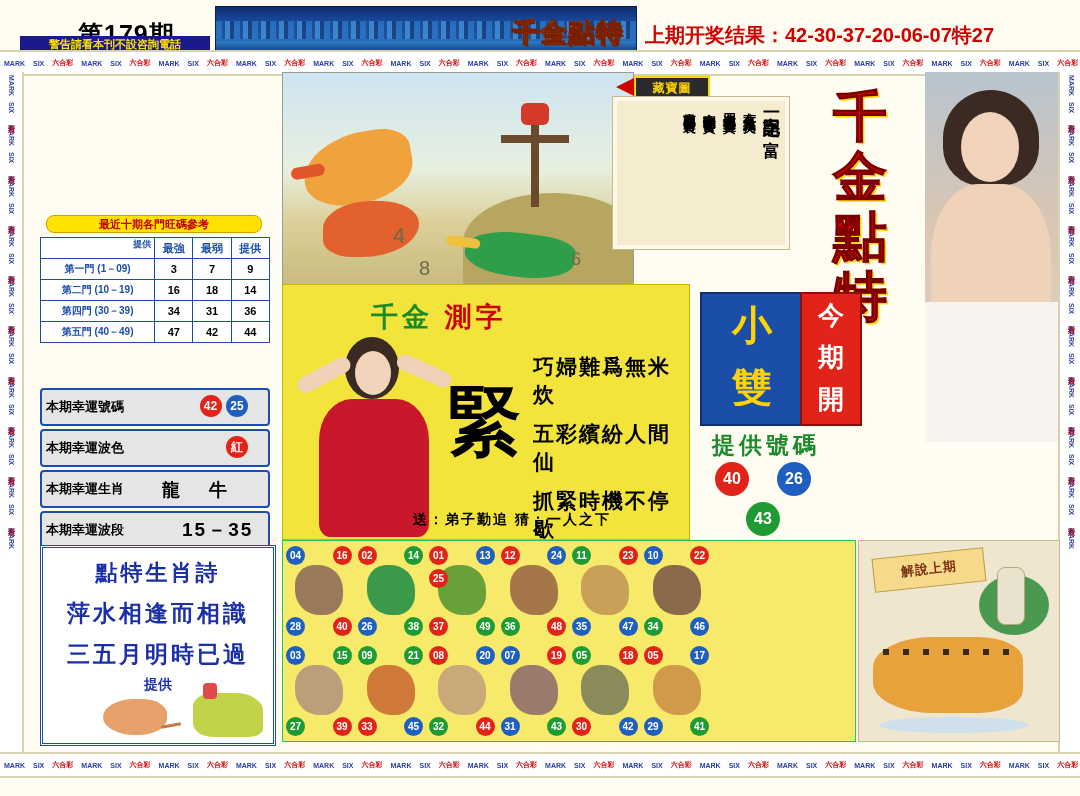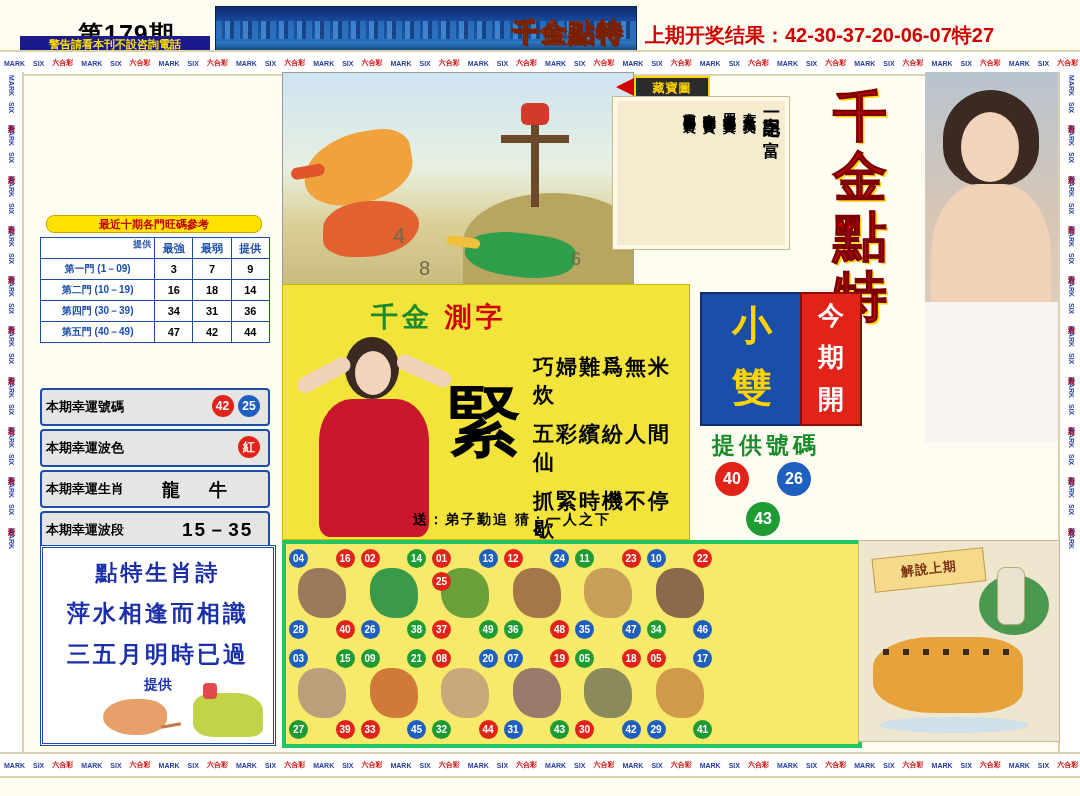--- a/index.html
+++ b/index.html
@@ -53,21 +53,21 @@
   .corner span.a{position:absolute;right:3px;top:0px;font-size:9px;color:#1b4ea8;}
 
   
   .lucky{position:absolute;left:40px;top:388px;width:230px;}
   .lucky-row{position:relative;height:34px;border:2px solid #1b4ea8;border-radius:4px;margin-bottom:3px;background:#e5e5e5;}
   .lucky-label{position:absolute;left:4px;top:8px;font-size:13px;font-weight:bold;color:#000;}
   .ball{display:inline-block;width:22px;height:22px;border-radius:50%;color:#fff;font-size:12px;font-weight:bold;
     text-align:center;line-height:22px;}
   .ball.red{background:#e2231a;}
   .ball.blue{background:#1f5fc0;}
-  .lucky-vals{position:absolute;right:8px;top:5px;padding-left:22px;}
+  .lucky-vals{position:absolute;right:20px;top:5px;padding-left:22px;}
   .zodiac-vals{position:absolute;left:120px;top:6px;font-size:18px;font-weight:bold;color:#000;letter-spacing:12px;}
   .waveband{position:absolute;left:118px;top:4px;font-size:19px;font-weight:bold;color:#000;letter-spacing:2px;}
 
   
   .poem{position:absolute;left:40px;top:545px;width:230px;height:195px;background:#fff;border:3px double #1b4ea8;}
   .poem-title{margin-top:10px;text-align:center;font-size:22px;font-weight:bold;color:#1b2fa8;letter-spacing:3px;}
   .poem-line{text-align:center;font-size:23px;font-weight:bold;color:#1b2fa8;letter-spacing:3px;margin-top:10px;}
   .poem-sub{text-align:center;font-size:14px;font-weight:bold;color:#1b2fa8;margin-top:6px;}
   .poem-art{position:absolute;left:60px;bottom:4px;width:160px;height:48px;}
   .mouse{position:absolute;left:0;bottom:4px;width:64px;height:36px;background:#e8a06a;border-radius:50% 40% 45% 50%;}
@@ -133,21 +133,21 @@
   .xiao{position:absolute;left:700px;top:292px;width:100px;height:130px;background:#1b4ea8;border:2px solid #0d3070;}
   .xiao span{display:block;font-size:40px;font-weight:bold;color:#ffd400;text-align:center;line-height:62px;}
   .jinqi{position:absolute;left:800px;top:292px;width:58px;height:130px;background:#e2231a;border:2px solid #8a0f06;}
   .jinqi span{display:block;font-size:26px;font-weight:bold;color:#fff;text-align:center;line-height:42px;}
   .provide{position:absolute;left:712px;top:430px;font-size:23px;font-weight:bold;color:#1b8a2a;letter-spacing:4px;}
   .provnums{position:absolute;left:715px;top:462px;width:180px;height:80px;}
   .provnums .pb{position:absolute;width:34px;height:34px;border-radius:50%;color:#fff;font-size:16px;font-weight:bold;
     text-align:center;line-height:34px;}
 
   
-  .zgrid{position:absolute;left:282px;top:540px;width:572px;height:200px;background:#f7e96a;border:4px solid #22c55e;}
+  .zgrid{position:absolute;left:282px;top:540px;width:572px;height:200px;background:#f7e96a;border:1px solid #22c55e;}
   .zrow{position:absolute;left:0;width:572px;height:96px;display:flex;}
   .zcell{position:relative;width:71.5px;height:96px;}
   .zanimal{position:absolute;left:12px;top:22px;width:48px;height:50px;border-radius:40% 50% 40% 50%;}
   .znum{position:absolute;width:19px;height:19px;border-radius:50%;color:#fff;font-size:10px;font-weight:bold;
     text-align:center;line-height:19px;}
   .znum.tl{left:3px;top:3px;}
   .znum.tr{right:3px;top:3px;}
   .znum.bl{left:3px;bottom:3px;}
   .znum.br{right:3px;bottom:3px;}
   .n-red{background:#e2231a;}

